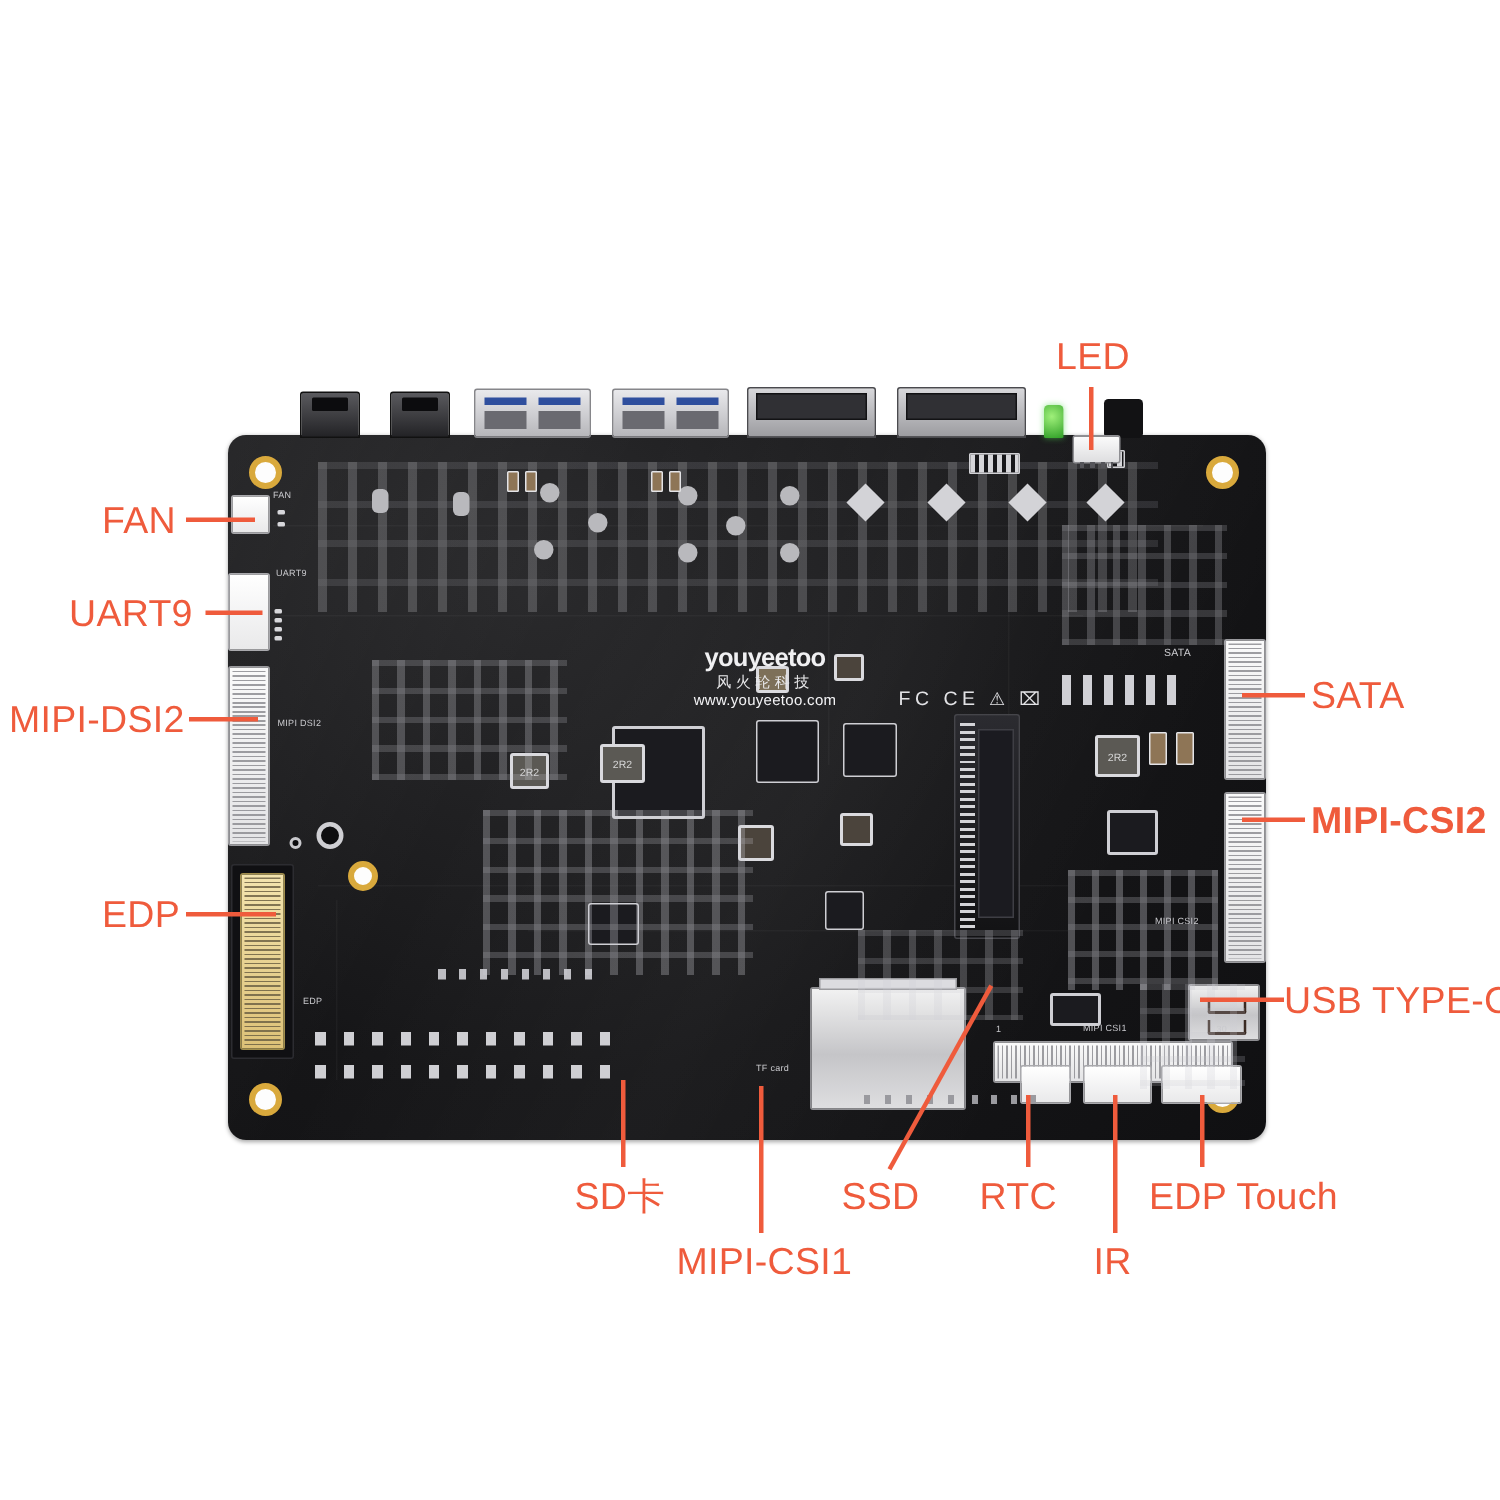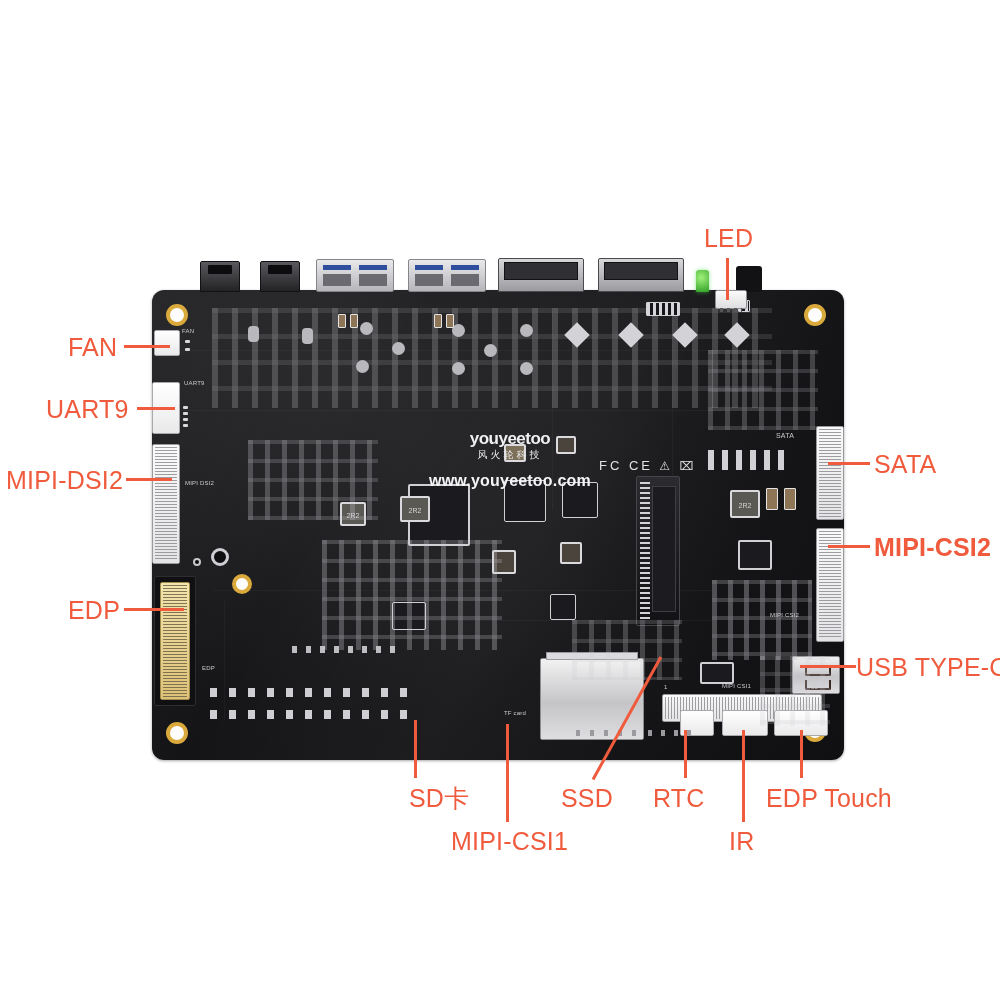--- a/index.html
+++ b/index.html
@@ -58,21 +58,21 @@
   .sw-knob{position:absolute;background:#121214;border-radius:2px;}
 
   
   .silk{position:absolute;color:#c9c9cd;font-size:6px;font-family:"Liberation Sans",sans-serif;letter-spacing:.2px;white-space:nowrap;}
   .silk.big{font-size:7px;}
 
   
   #brand{position:absolute;left:268px;top:140px;width:180px;text-align:center;}
   #brand .logo{color:#f0f0f2;font-size:17px;font-weight:bold;letter-spacing:-.5px;line-height:1;}
   #brand .cn{color:#e8e8ea;font-size:10px;letter-spacing:3px;margin-top:1px;}
-  #brand .url{color:#f4f4f6;font-size:16px;font-weight:bold;margin-top:10px;letter-spacing:.2px;}
+  #brand .url{color:#f4f4f6;font-size:10px;font-weight:normal;margin-top:0;letter-spacing:.2px;}
   #certs{position:absolute;left:447px;top:168px;color:#e2e2e5;font-size:13px;letter-spacing:3px;white-space:nowrap;}
   #certs .sym{font-size:12px;}
 </style>
 </head>
 <body>
 
 <div id="stage">
 
   <div id="pcb">
     <div class="sheen"></div>
@@ -281,21 +281,21 @@
 
   <div class="lbl" style="left:874px;top:452px;">SATA</div>
   <div class="leader h" style="left:828px;top:462px;width:42px;"></div>
 
   <div class="lbl" style="left:874px;top:535px;font-weight:bold;">MIPI-CSI2</div>
   <div class="leader h" style="left:828px;top:545px;width:42px;"></div>
 
   <div class="lbl" style="left:856px;top:655px;">USB TYPE-C</div>
   <div class="leader h" style="left:800px;top:665px;width:56px;"></div>
 
-  <div class="lbl" style="left:383px;top:786px;margin-left:26px;">SD卡</div>
+  <div class="lbl" style="left:383px;top:786px;">SD卡</div>
   <div class="leader v" style="left:414px;top:720px;height:58px;"></div>
 
   <div class="lbl" style="left:451px;top:829px;">MIPI-CSI1</div>
   <div class="leader v" style="left:506px;top:724px;height:98px;"></div>
 
   <div class="lbl" style="left:561px;top:786px;">SSD</div>
   <div class="leader diag" style="left:593px;top:778px;width:140px;transform:rotate(-61deg);"></div>
 
   <div class="lbl" style="left:653px;top:786px;">RTC</div>
   <div class="leader v" style="left:684px;top:730px;height:48px;"></div>

